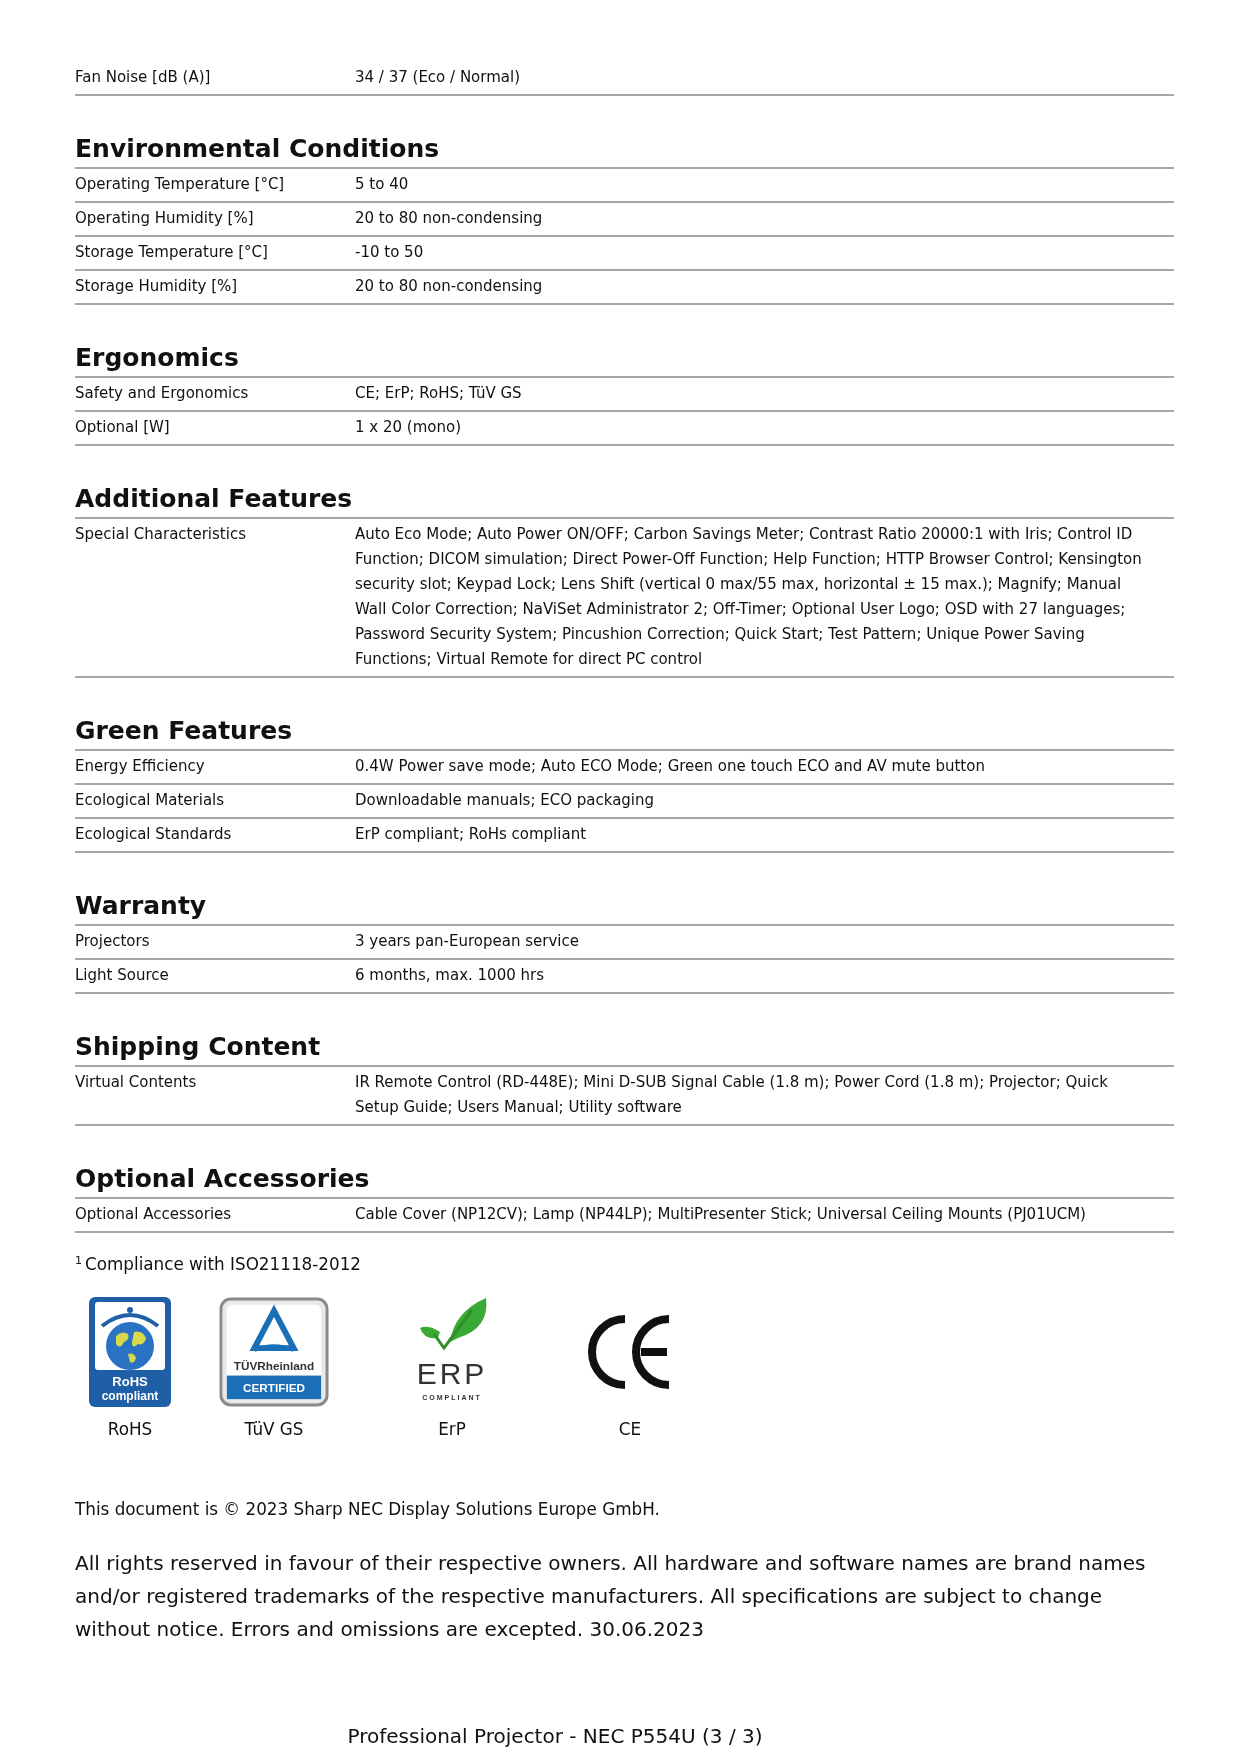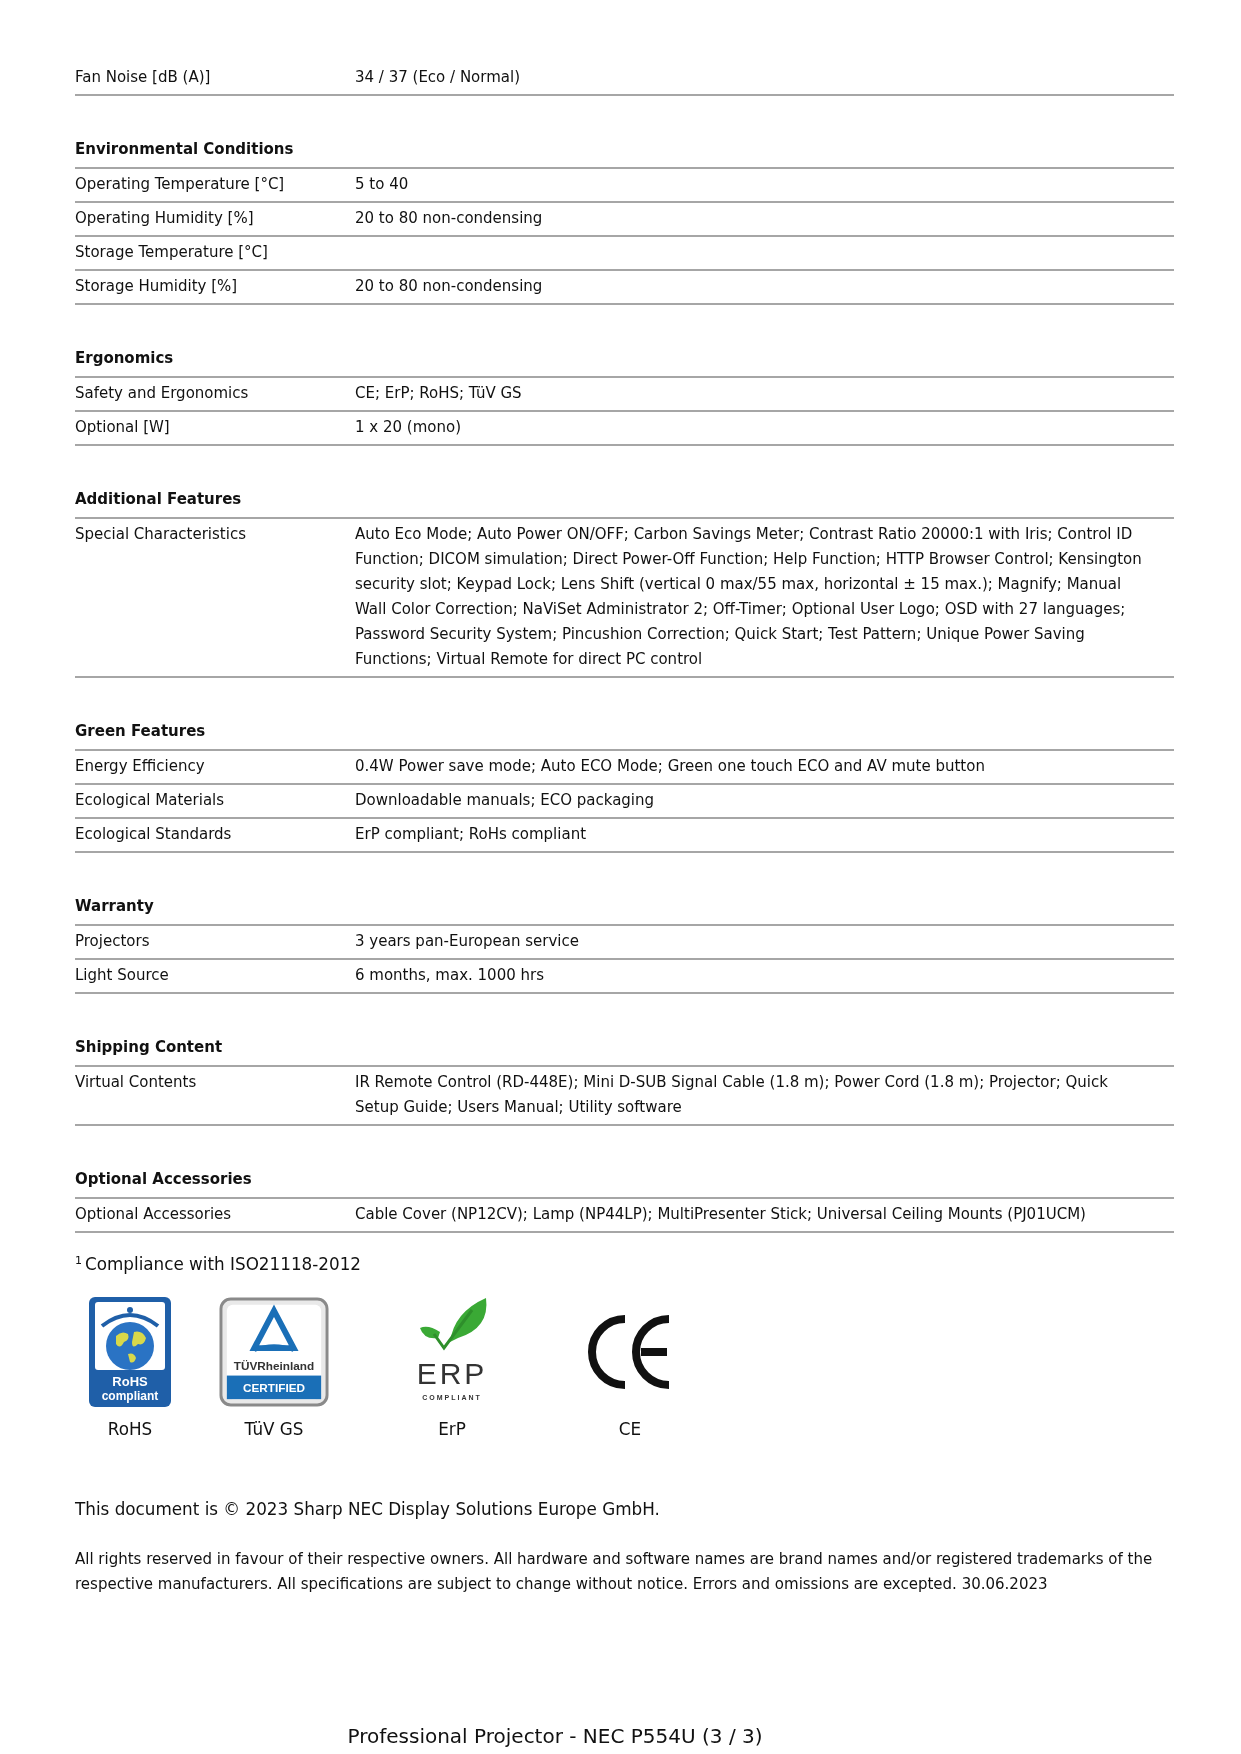--- a/index.html
+++ b/index.html
@@ -4,42 +4,42 @@
 <style>
   html, body { margin: 0; padding: 0; background: #ffffff; }
   body {
     width: 1241px; height: 1754px; position: relative; overflow: hidden;
     font-family: "DejaVu Sans", sans-serif; color: #111111;
   }
   .page { position: absolute; left: 75px; top: 0; width: 1099px; }
   .top-row-wrap { padding-top: 62px; }
   .section { margin-top: 0; }
   .section-title {
-    font-weight: bold; font-size: 15px; line-height: 22px;
+    font-weight: bold; font-size: 25px; line-height: 22px;
     padding: 0 0 7px 0; margin: 0;
     border-bottom: 2px solid #a6a6a6;
   }
   .spec-row {
     display: flex; align-items: flex-start;
     border-bottom: 2px solid #a6a6a6;
     font-size: 15px; line-height: 25px;
     padding: 3px 0 4px 0;
   }
   .spec-label { width: 280px; flex: 0 0 280px; }
   .spec-value { flex: 1 1 auto; padding-right: 20px; }
   .gap { height: 42px; }
   .footnote { font-size: 16.8px; margin-top: 17px; line-height: 22px; }
   .footnote sup { font-size: 11px; vertical-align: 6px; margin-right: 3px; }
   .logos { display: flex; margin-top: 20px; }
   .logo-item { width: 178px; display: flex; flex-direction: column; align-items: center; }
   .logo-item:first-child { width: 110px; justify-content: center; }
   .logo-box { height: 114px; width: 110px; display: flex; align-items: center; justify-content: center; }
   .logo-caption { font-size: 16.8px; margin-top: 10px; text-align: center; }
   .copyright { font-size: 16.8px; line-height: 25px; margin-top: 58px; }
-  .rights { font-size: 15px; line-height: 25px; margin-top: 25px; }
+  .rights { font-size: 20px; line-height: 33px; margin-top: 25px; }
   .page-footer {
     position: absolute; left: 0; width: 1110px; top: 1724px;
     text-align: center; font-size: 20px;
   }
 </style>
 </head>
 <body>
 
 <div class="page">
 
@@ -57,20 +57,21 @@
         <div class="spec-row">
           <div class="spec-label">Operating Temperature [°C]</div>
           <div class="spec-value">5 to 40</div>
         </div>
         <div class="spec-row">
           <div class="spec-label">Operating Humidity [%]</div>
           <div class="spec-value">20 to 80 non-condensing</div>
         </div>
         <div class="spec-row">
           <div class="spec-label">Storage Temperature [°C]</div>
+          <div class="spec-value">-10 to 50</div>
         </div>
         <div class="spec-row">
           <div class="spec-label">Storage Humidity [%]</div>
           <div class="spec-value">20 to 80 non-condensing</div>
         </div>
       </div>
       <div class="gap"></div>
       <div class="section">
         <div class="section-title">Ergonomics</div>
         <div class="spec-row">

